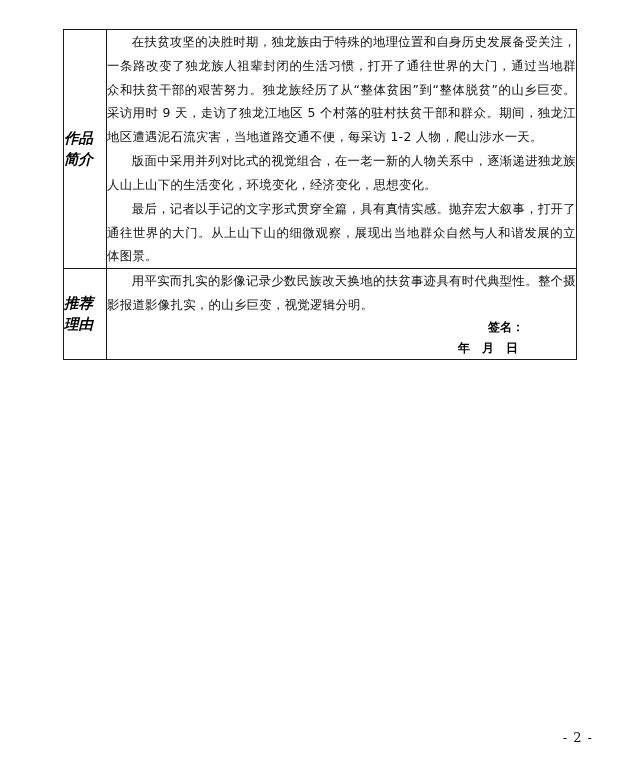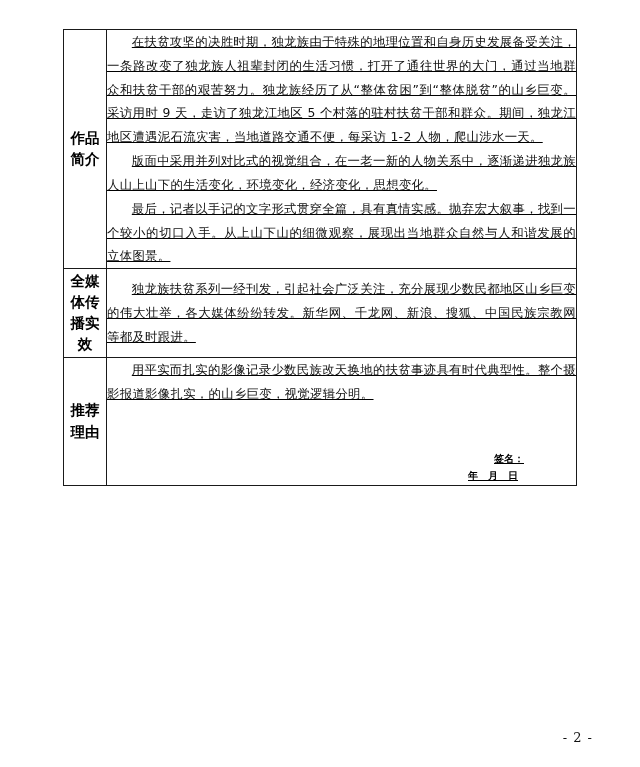--- a/index.html
+++ b/index.html
@@ -36,41 +36,40 @@
   #form-table td {
     border: 1px solid #1a1a1a;
     padding: 0;
     vertical-align: middle;
     background: #ffffff;
   }
 
   
   .label-cell {
     width: 42px;
-    text-align: center;
     vertical-align: middle;
+    font-style: italic;
   }
   .vlabel {
     display: block;
     font-family: "DejaVu Sans", sans-serif;
     font-weight: bold;
     font-size: 14.5px;
     line-height: 1.45;
     letter-spacing: 0;
     color: #000000;
     white-space: pre-line;
     word-break: break-all;
     padding: 2px 0;
   }
 
   
   .body-cell {
     padding: 0 14px 0 12px;
     vertical-align: top;
-    text-decoration: underline;
   }
   .body-inner {
     font-family: "DejaVu Sans", sans-serif;
     font-size: 12.4px;
     line-height: 1.92;
     color: #111111;
     text-align: justify;
     text-justify: inter-ideograph;
   }
   .para {
@@ -79,25 +78,24 @@
     letter-spacing: 0.3px;
   }
 
   
   .row-summary .body-cell { padding-top: 22px; padding-bottom: 16px; }
   .row-media   .body-cell { padding-top: 46px; padding-bottom: 16px; }
   .row-reason  .body-cell { padding-top: 16px; padding-bottom: 12px; }
 
   
   .sig-block {
-    margin-top: 44px;
     text-align: right;
     padding-right: 52px;
     font-family: "DejaVu Sans", sans-serif;
-    font-size: 10px;
+    font-size: 12px;
     line-height: 1.75;
     font-weight: bold;
     color: #000000;
   }
   .sig-line { display: block; white-space: pre; }
   .sig-date { display: block; white-space: pre; padding-right: 6px; text-align: right; }
 
   
   #page-number {
     position: absolute;
@@ -119,38 +117,25 @@
 
       <tr class="row-summary">
         <td class="label-cell">
           <span class="vlabel">作品
 简介</span>
         </td>
         <td class="body-cell">
           <div class="body-inner">
             <p class="para">在扶贫攻坚的决胜时期，独龙族由于特殊的地理位置和自身历史发展备受关注，一条路改变了独龙族人祖辈封闭的生活习惯，打开了通往世界的大门，通过当地群众和扶贫干部的艰苦努力。独龙族经历了从“整体贫困”到“整体脱贫”的山乡巨变。采访用时 9 天，走访了独龙江地区 5 个村落的驻村扶贫干部和群众。期间，独龙江地区遭遇泥石流灾害，当地道路交通不便，每采访 1-2 人物，爬山涉水一天。</p>
             <p class="para">版面中采用并列对比式的视觉组合，在一老一新的人物关系中，逐渐递进独龙族人山上山下的生活变化，环境变化，经济变化，思想变化。</p>
-            <p class="para">最后，记者以手记的文字形式贯穿全篇，具有真情实感。抛弃宏大叙事，找到一个较小的切口入手。从上山下山的细微观察，展现出当地群众自然与人和谐发展的立体图景。</p>
+            <p class="para">最后，记者以手记的文字形式贯穿全篇，具有真情实感。抛弃宏大叙事，打开了通往世界的大门。从上山下山的细微观察，展现出当地群众自然与人和谐发展的立体图景。</p>
           </div>
         </td>
       </tr>
 
-      <tr class="row-media">
-        <td class="label-cell">
-          <span class="vlabel">全媒
-体传
-播实
-效</span>
-        </td>
-        <td class="body-cell">
-          <div class="body-inner">
-            <p class="para">独龙族扶贫系列一经刊发，引起社会广泛关注，充分展现少数民都地区山乡巨变的伟大壮举，各大媒体纷纷转发。新华网、千龙网、新浪、搜狐、中国民族宗教网等都及时跟进。</p>
-          </div>
-        </td>
-      </tr>
 
       <tr class="row-reason">
         <td class="label-cell">
           <span class="vlabel">推荐
 理由</span>
         </td>
         <td class="body-cell">
           <div class="body-inner">
             <p class="para">用平实而扎实的影像记录少数民族改天换地的扶贫事迹具有时代典型性。整个摄影报道影像扎实，的山乡巨变，视觉逻辑分明。</p>
             <div class="sig-block">

